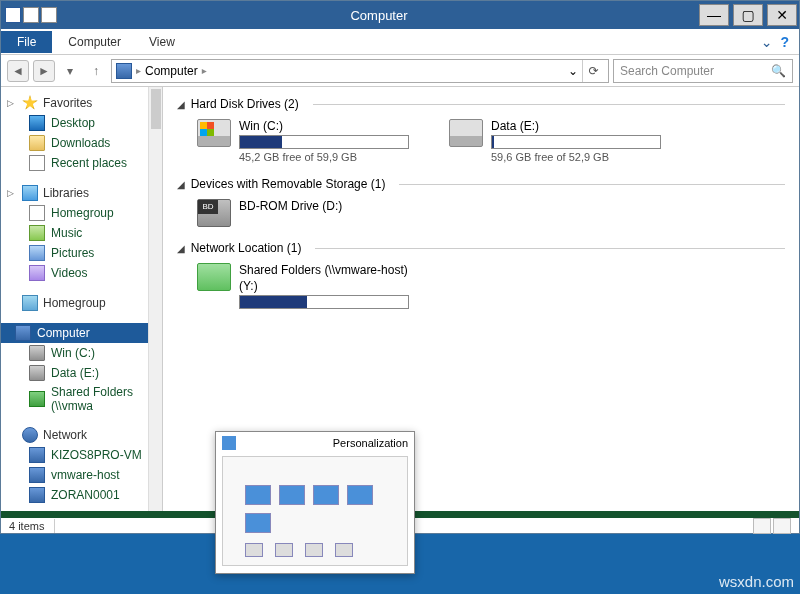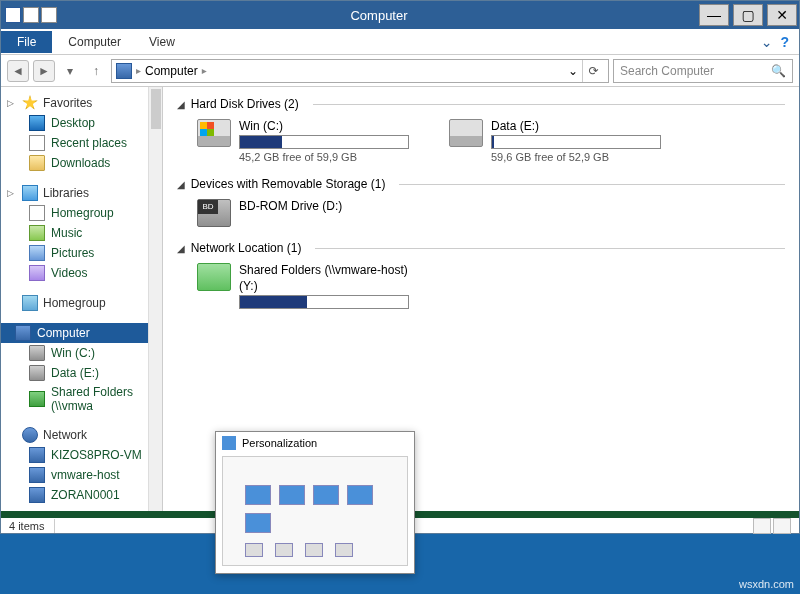--- a/index.html
+++ b/index.html
@@ -49,21 +49,21 @@
 .statusbar { height: 22px; border-top: 7px solid #14532d; display: flex; align-items: center; font-size: 11px; padding: 0 8px; color: #333; }
 .statusbar .sep { width: 1px; height: 14px; background: #ccc; margin: 0 10px; }
 .statusbar .views { margin-left: auto; display: flex; gap: 2px; }
 .statusbar .views span { width: 18px; height: 16px; border: 1px solid #bbb; background: #f5f5f5; cursor: pointer; }
 .taskbar { position: absolute; bottom: 0; left: 0; right: 0; height: 30px; background: #1866a9; }
 .thumb-preview { position: absolute; left: 215px; bottom: 20px; width: 200px; height: 143px; background: #fff; border: 1px solid #888; box-shadow: 0 2px 8px rgba(0,0,0,0.3); }
 .thumb-title { height: 22px; display: flex; align-items: center; gap: 6px; padding: 0 6px; font-size: 11px; }
 .thumb-title .ico { width: 14px; height: 14px; background: #4a90d9; }
 .thumb-body { margin: 2px 6px 6px 6px; height: 110px; border: 1px solid #ccc; background: #f8f8f8; position: relative; }
 .thumb-body .mini { position: absolute; background: #4a90d9; border: 1px solid #88b; }
-.watermark { position: absolute; right: 6px; bottom: 4px; color: #fff; font-size: 11px; opacity: 0.85; }
+.watermark { position: absolute; right: 6px; bottom: 4px; color: #fff; font-size: 15px; opacity: 0.85; }
 
 .ico-star { background: radial-gradient(circle,#ffcc33 40%,#cc9900 60%); clip-path: polygon(50% 0,61% 35%,98% 35%,68% 57%,79% 91%,50% 70%,21% 91%,32% 57%,2% 35%,39% 35%); }
 .ico-desktop { background: linear-gradient(#5bb3f0,#1a6bb8); border: 1px solid #0a4a8a; }
 .ico-folder { background: linear-gradient(#ffe9a8,#e8c060); border: 1px solid #c0a040; border-radius: 1px; }
 .ico-doc { background: #fff; border: 1px solid #888; position: relative; }
 .ico-lib { background: linear-gradient(#9bd4f5,#4a9de0); border: 1px solid #2a7dc0; }
 .ico-music { background: linear-gradient(#c8e8a8,#88c850); border: 1px solid #609930; }
 .ico-pic { background: linear-gradient(#b8d8f8,#6898d8); border: 1px solid #4878b8; }
 .ico-video { background: linear-gradient(#d8c8f8,#a888e8); border: 1px solid #8868c8; }
 .ico-home { background: linear-gradient(#a0d8f0,#60a8d8); border: 1px solid #4088b8; }
@@ -135,26 +135,26 @@
           <span class="exp">▷</span>
             <span class="ico ico-star"></span>
           <span>Favorites</span>
         </div>
         <div id="fav-items">
             <div class="side-item">
               <span class="ico ico-desktop"></span>
               <span>Desktop</span>
             </div>
             <div class="side-item">
+              <span class="ico ico-folder"></span>
+              <span>Downloads</span>
+            </div>
+            <div class="side-item">
               <span class="ico ico-doc"></span>
               <span>Recent places</span>
-            </div>
-            <div class="side-item">
-              <span class="ico ico-folder"></span>
-              <span>Downloads</span>
             </div>
           </div>
       </div>
 
       <div class="side-group">
         <div class="side-head">
           <span class="exp">▷</span>
             <span class="ico ico-lib"></span>
           <span>Libraries</span>
         </div>
@@ -307,21 +307,21 @@
       <span></span>
     </div>
   </div>
 </div>
 
 <div class="taskbar"></div>
 
 <div class="thumb-preview">
   <div class="thumb-title">
     <span class="ico"></span>
-    <span style="flex:1;text-align:left">Personalization</span>
+    <span style="flex:1;text-align:right">Personalization</span>
   </div>
   <div class="thumb-body">
     <div class="mini" style="left:22px;top:28px;width:26px;height:20px"></div>
     <div class="mini" style="left:56px;top:28px;width:26px;height:20px"></div>
     <div class="mini" style="left:90px;top:28px;width:26px;height:20px"></div>
     <div class="mini" style="left:124px;top:28px;width:26px;height:20px"></div>
     <div class="mini" style="left:22px;top:56px;width:26px;height:20px"></div>
     <div class="mini" style="left:22px;top:86px;width:18px;height:14px;background:#ddd"></div>
     <div class="mini" style="left:52px;top:86px;width:18px;height:14px;background:#ddd"></div>
     <div class="mini" style="left:82px;top:86px;width:18px;height:14px;background:#ddd"></div>

